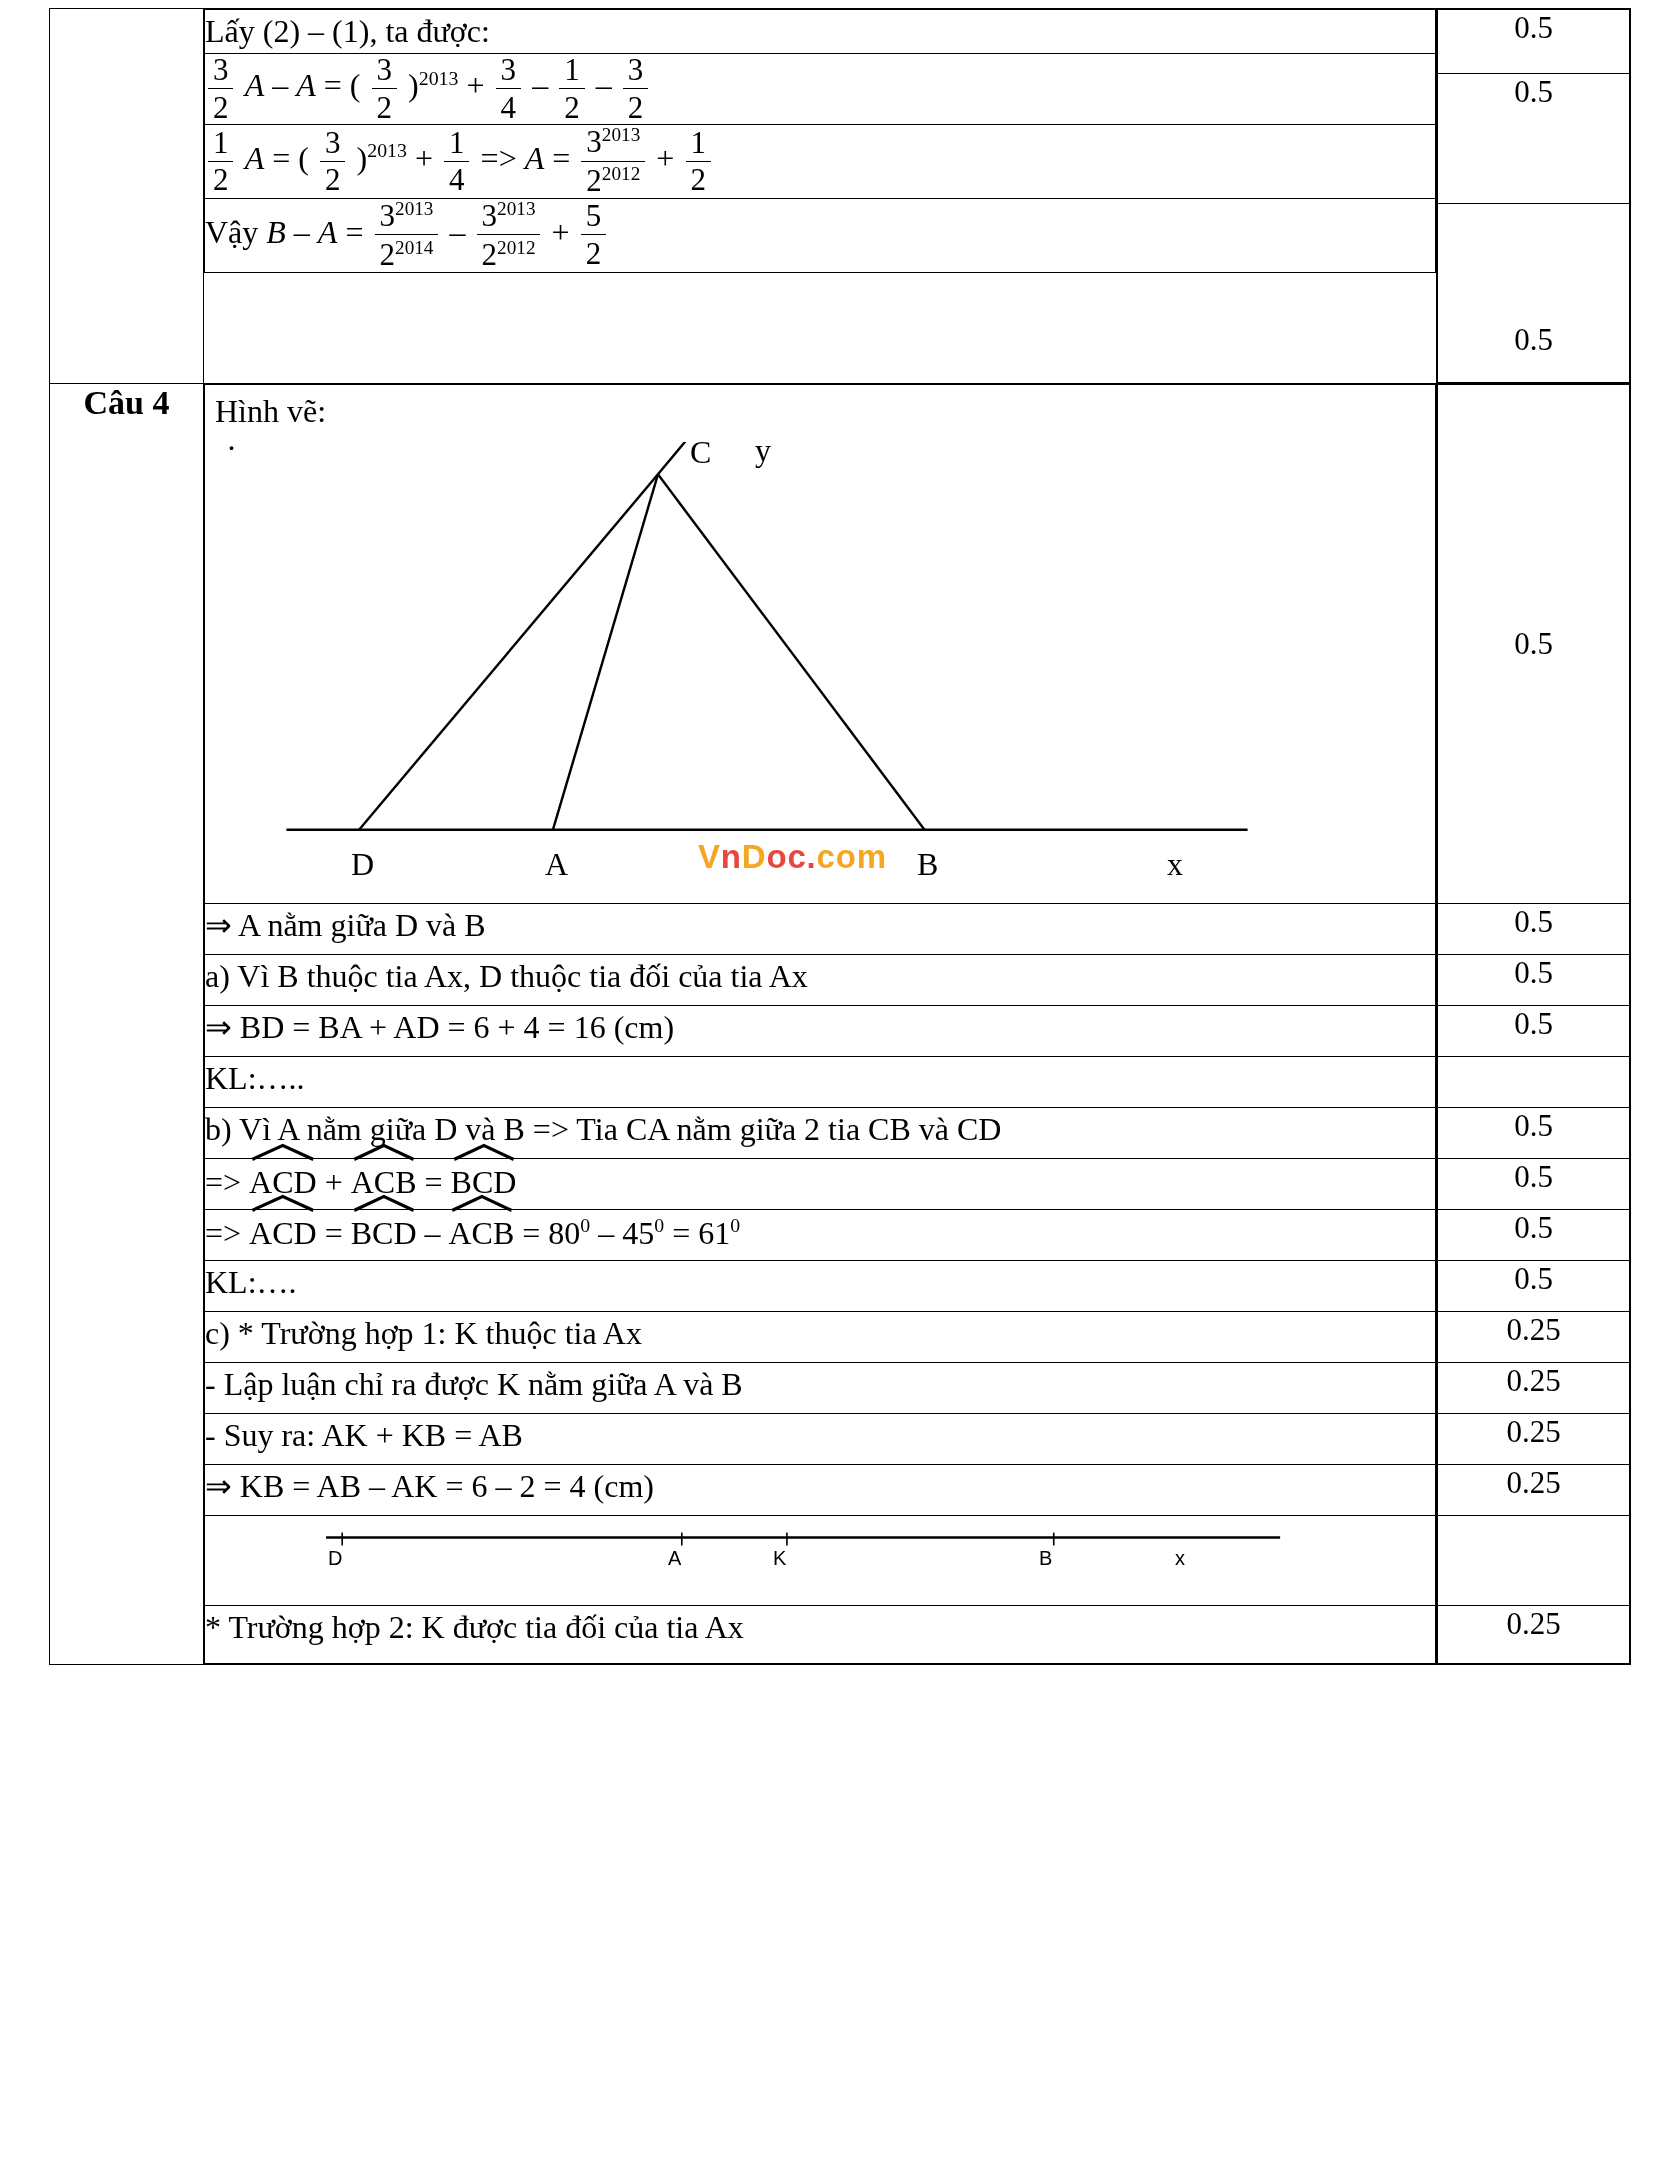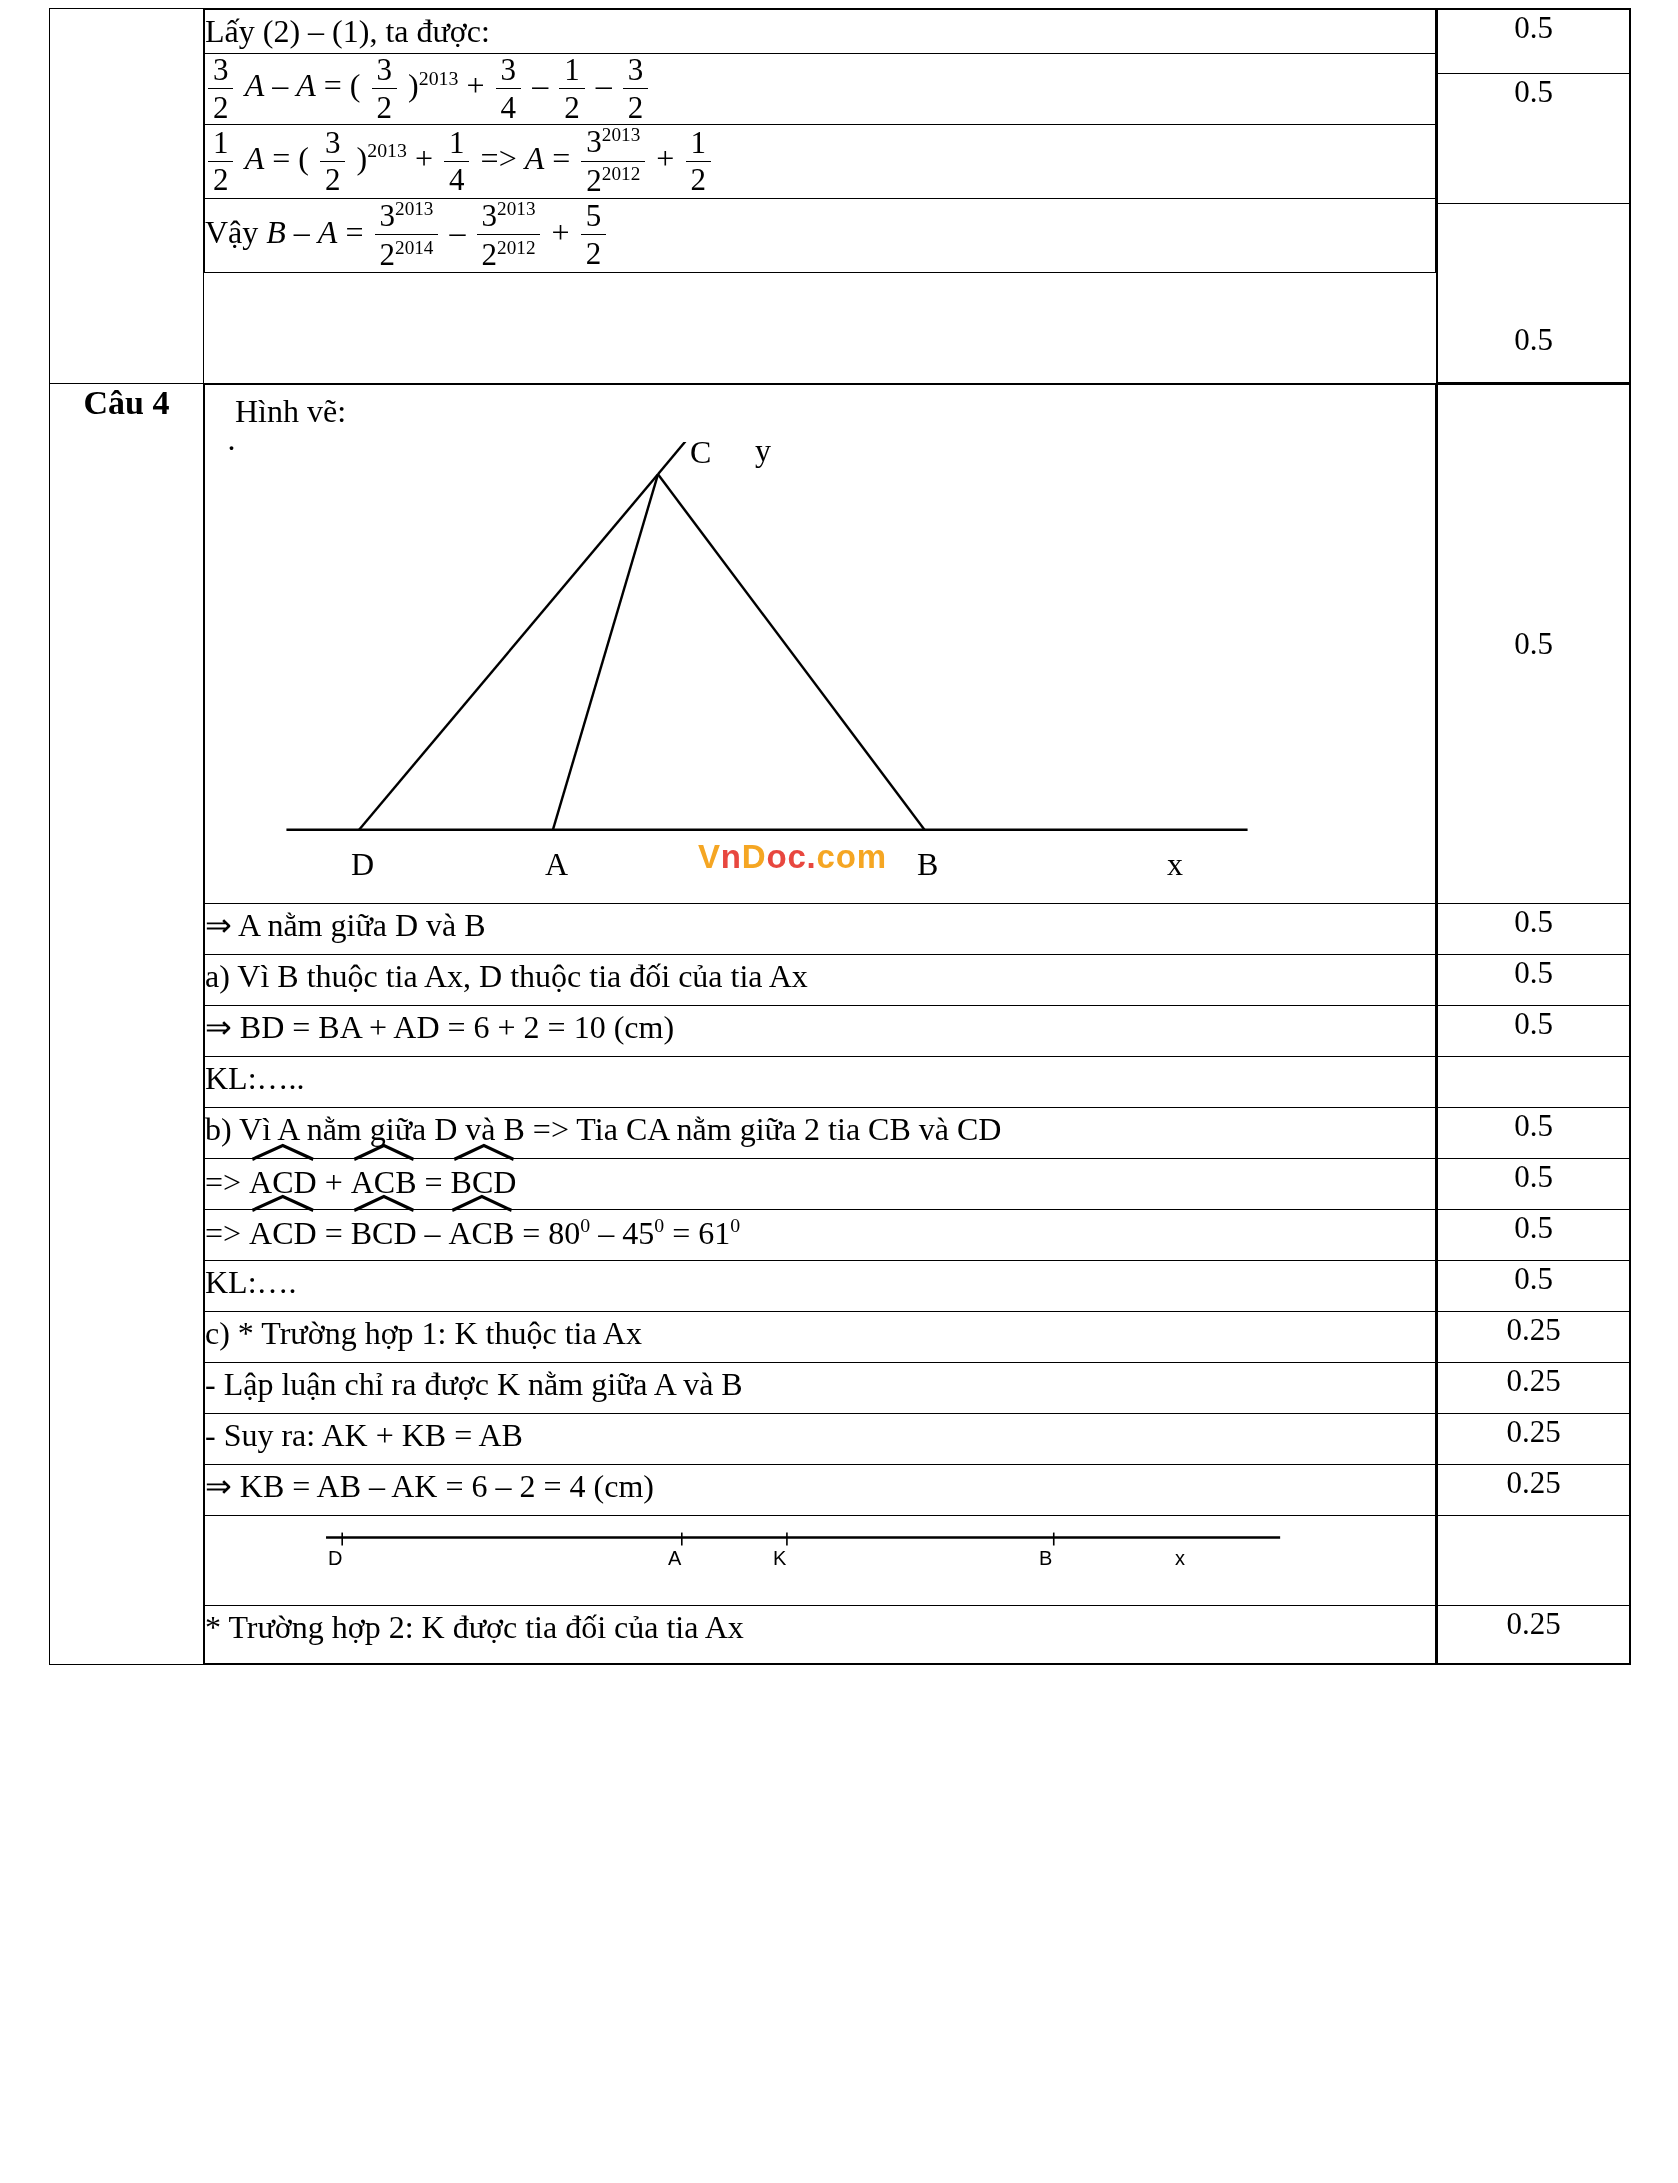--- a/index.html
+++ b/index.html
@@ -65,21 +65,21 @@
   .mathblock {
     padding: 14.6px 0 14.6px 21px;
     font-size: 32px;
   }
   .fig-wrap {
     position: relative;
     height: 518px;
   }
   .hinh {
     font-size: 32px;
-    padding: 8px 0 0 30px;
+    padding: 8px 0 0 10px;
   }
   .dot {
     font-size: 32px;
     padding-left: 22.6px;
     line-height: 0.6;
   }
   .wm {
     position: absolute;
     left: 493px;
     top: 453px;
@@ -297,21 +297,21 @@
           </td>
         </tr>
 
         <tr>
                   <td class="txt rowline" style="height:50px">⇒ A nằm giữa D và B</td>
                 </tr>
         <tr>
                   <td class="txt rowline" style="height:50px">a) Vì B thuộc tia Ax, D thuộc tia đối của tia Ax</td>
                 </tr>
         <tr>
-                  <td class="txt rowline" style="height:50px">⇒   BD = BA + AD = 6 + 2 = 10 (cm)</td>
+                  <td class="txt rowline" style="height:50px">⇒   BD = BA + AD = 6 + 4 = 16 (cm)</td>
                 </tr>
         <tr>
                   <td class="txt rowline" style="height:50px">KL:…..</td>
                 </tr>
         <tr>
                   <td class="txt rowline" style="height:50px">b) Vì A nằm giữa D và B =&gt; Tia CA nằm giữa 2 tia CB và CD</td>
                 </tr>
 
         <tr>
           <td class="txt rowline" style="height:50px">

